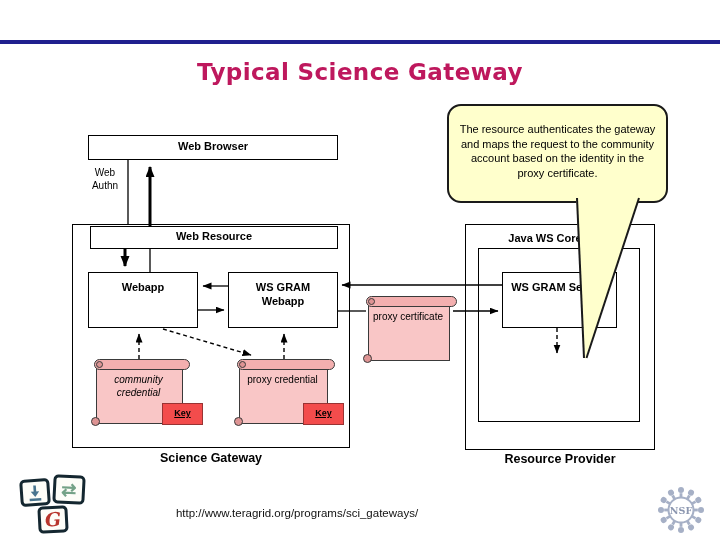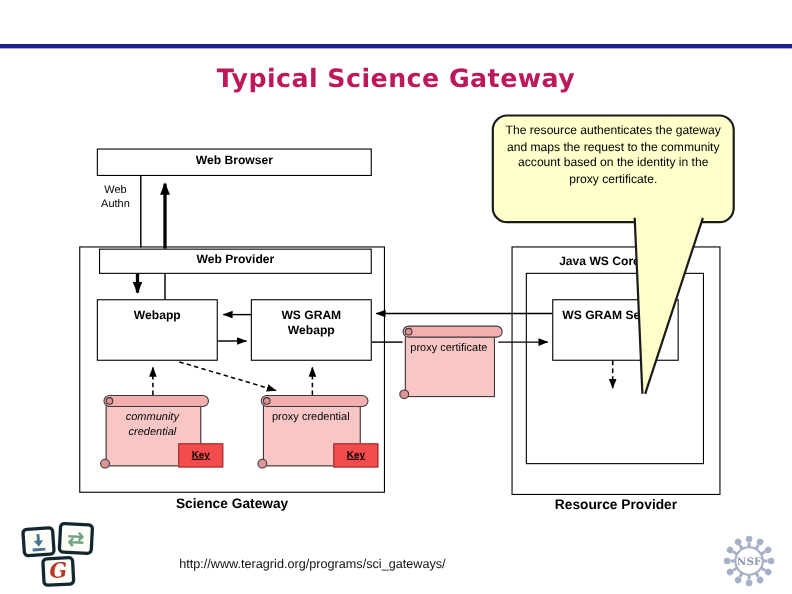--- a/index.html
+++ b/index.html
@@ -11,21 +11,21 @@
 
   .box{position:absolute;background:#fff;border:1.5px solid #000;box-sizing:border-box;
        font-weight:bold;font-size:11px;text-align:center;line-height:1.3;}
   .container-box{position:absolute;background:#fff;border:1.6px solid #000;box-sizing:border-box;}
   .plainlabel{position:absolute;font-size:10px;line-height:1.3;text-align:center;}
   .biglabel{position:absolute;font-weight:bold;font-size:12.5px;text-align:center;}
 
   
   .callout{position:absolute;left:447px;top:104px;width:221px;height:99px;box-sizing:border-box;
            background:#FFFFCC;border:2px solid #1a1a1a;border-radius:14px;
-           font-size:11px;line-height:1.34;text-align:center;padding:6px 8px;}
+           font-size:11px;line-height:1.34;text-align:center;padding:16px 8px;}
 
   
   .scroll{position:absolute;}
   .scroll .band{position:absolute;left:0;top:0;right:-7px;height:11px;background:#F3AFAF;
                 border:1.2px solid #3a3a3a;border-radius:5.5px;box-sizing:border-box;}
   .scroll .bandcurl{position:absolute;left:2px;top:2px;width:7px;height:7px;background:#DE9494;
                 border:1px solid #3a3a3a;border-radius:50%;box-sizing:border-box;}
   .scroll .body{position:absolute;left:2px;top:10px;right:0;bottom:3px;background:#F9C6C6;
                 border:1.2px solid #3a3a3a;border-top:none;box-sizing:border-box;}
   .scroll .curl{position:absolute;left:-3px;bottom:1px;width:9px;height:9px;background:#DE9494;
@@ -35,21 +35,21 @@
 
   .keybadge{position:absolute;width:41px;height:22px;background:#F34C4C;border:1.2px solid #993333;
             box-sizing:border-box;font-size:9px;font-weight:bold;text-align:center;line-height:19px;z-index:30;text-decoration:underline;}
 
   .ellipse{position:absolute;left:507px;top:361px;width:104px;height:38px;background:#fff;
            border:2px solid #000;border-radius:50%;box-sizing:border-box;
            font-size:9.5px;font-style:italic;text-align:center;line-height:1.35;padding-top:4px;}
 
   .overlay{position:absolute;left:0;top:0;z-index:50;pointer-events:none;}
 
-  .url{position:absolute;left:0;top:507px;width:568px;text-align:center;font-size:11.5px;color:#111;}
+  .url{position:absolute;left:0;top:507px;width:568px;text-align:center;font-size:11.5px;color:#111;padding-left:13px;}
 
   
   .globus{position:absolute;left:8px;top:474px;width:84px;height:64px;}
   .gtile{position:absolute;background:#fdfdf8;border:3px solid #142730;border-radius:5px;
          box-sizing:border-box;display:flex;align-items:center;justify-content:center;}
   .gtA{left:12px;top:5px;width:30px;height:27px;transform:rotate(-4deg);}
   .gtB{left:45px;top:1px;width:32px;height:29px;transform:rotate(3deg);}
   .gtC{left:30px;top:32px;width:30px;height:27px;transform:rotate(-3deg);}
   .gtB span{color:#74A287;font-size:18px;font-weight:bold;line-height:1;}
   .gtC span{color:#B8352C;font-family:"DejaVu Serif",serif;font-style:italic;font-weight:bold;font-size:19px;line-height:1;}
@@ -66,21 +66,21 @@
 
   <div class="container-box" style="left:72px;top:224px;width:278px;height:224px;"></div>
 
   <div class="container-box" style="left:465px;top:224px;width:190px;height:226px;"></div>
 
   <div class="container-box" style="left:478px;top:248px;width:162px;height:174px;border-width:1.4px;"></div>
   <div class="plainlabel" style="left:470px;top:231px;width:150px;font-weight:bold;font-size:11px;">Java WS Core</div>
 
   <div class="box" style="left:88px;top:135px;width:250px;height:25px;line-height:21px;">Web Browser</div>
   <div class="plainlabel" style="left:84px;top:166px;width:42px;">Web Authn</div>
-  <div class="box" style="left:90px;top:226px;width:248px;height:23px;line-height:19px;">Web Provider</div>
+  <div class="box" style="left:90px;top:226px;width:248px;height:23px;line-height:19px;">Web Resource</div>
   <div class="box" style="left:88px;top:272px;width:110px;height:56px;padding-top:7px;">Webapp</div>
   <div class="box" style="left:228px;top:272px;width:110px;height:56px;padding-top:7px;padding-left:12px;padding-right:12px;">WS GRAM Webapp</div>
   <div class="box" style="left:502px;top:272px;width:115px;height:56px;padding-top:7px;white-space:nowrap;">WS GRAM Service</div>
 
 
   <div class="scroll italic" style="left:94px;top:359px;width:89px;height:68px;z-index:20;">
     <div class="body"></div>
     <div class="band"></div>
     <div class="bandcurl"></div>
     <div class="curl"></div>

